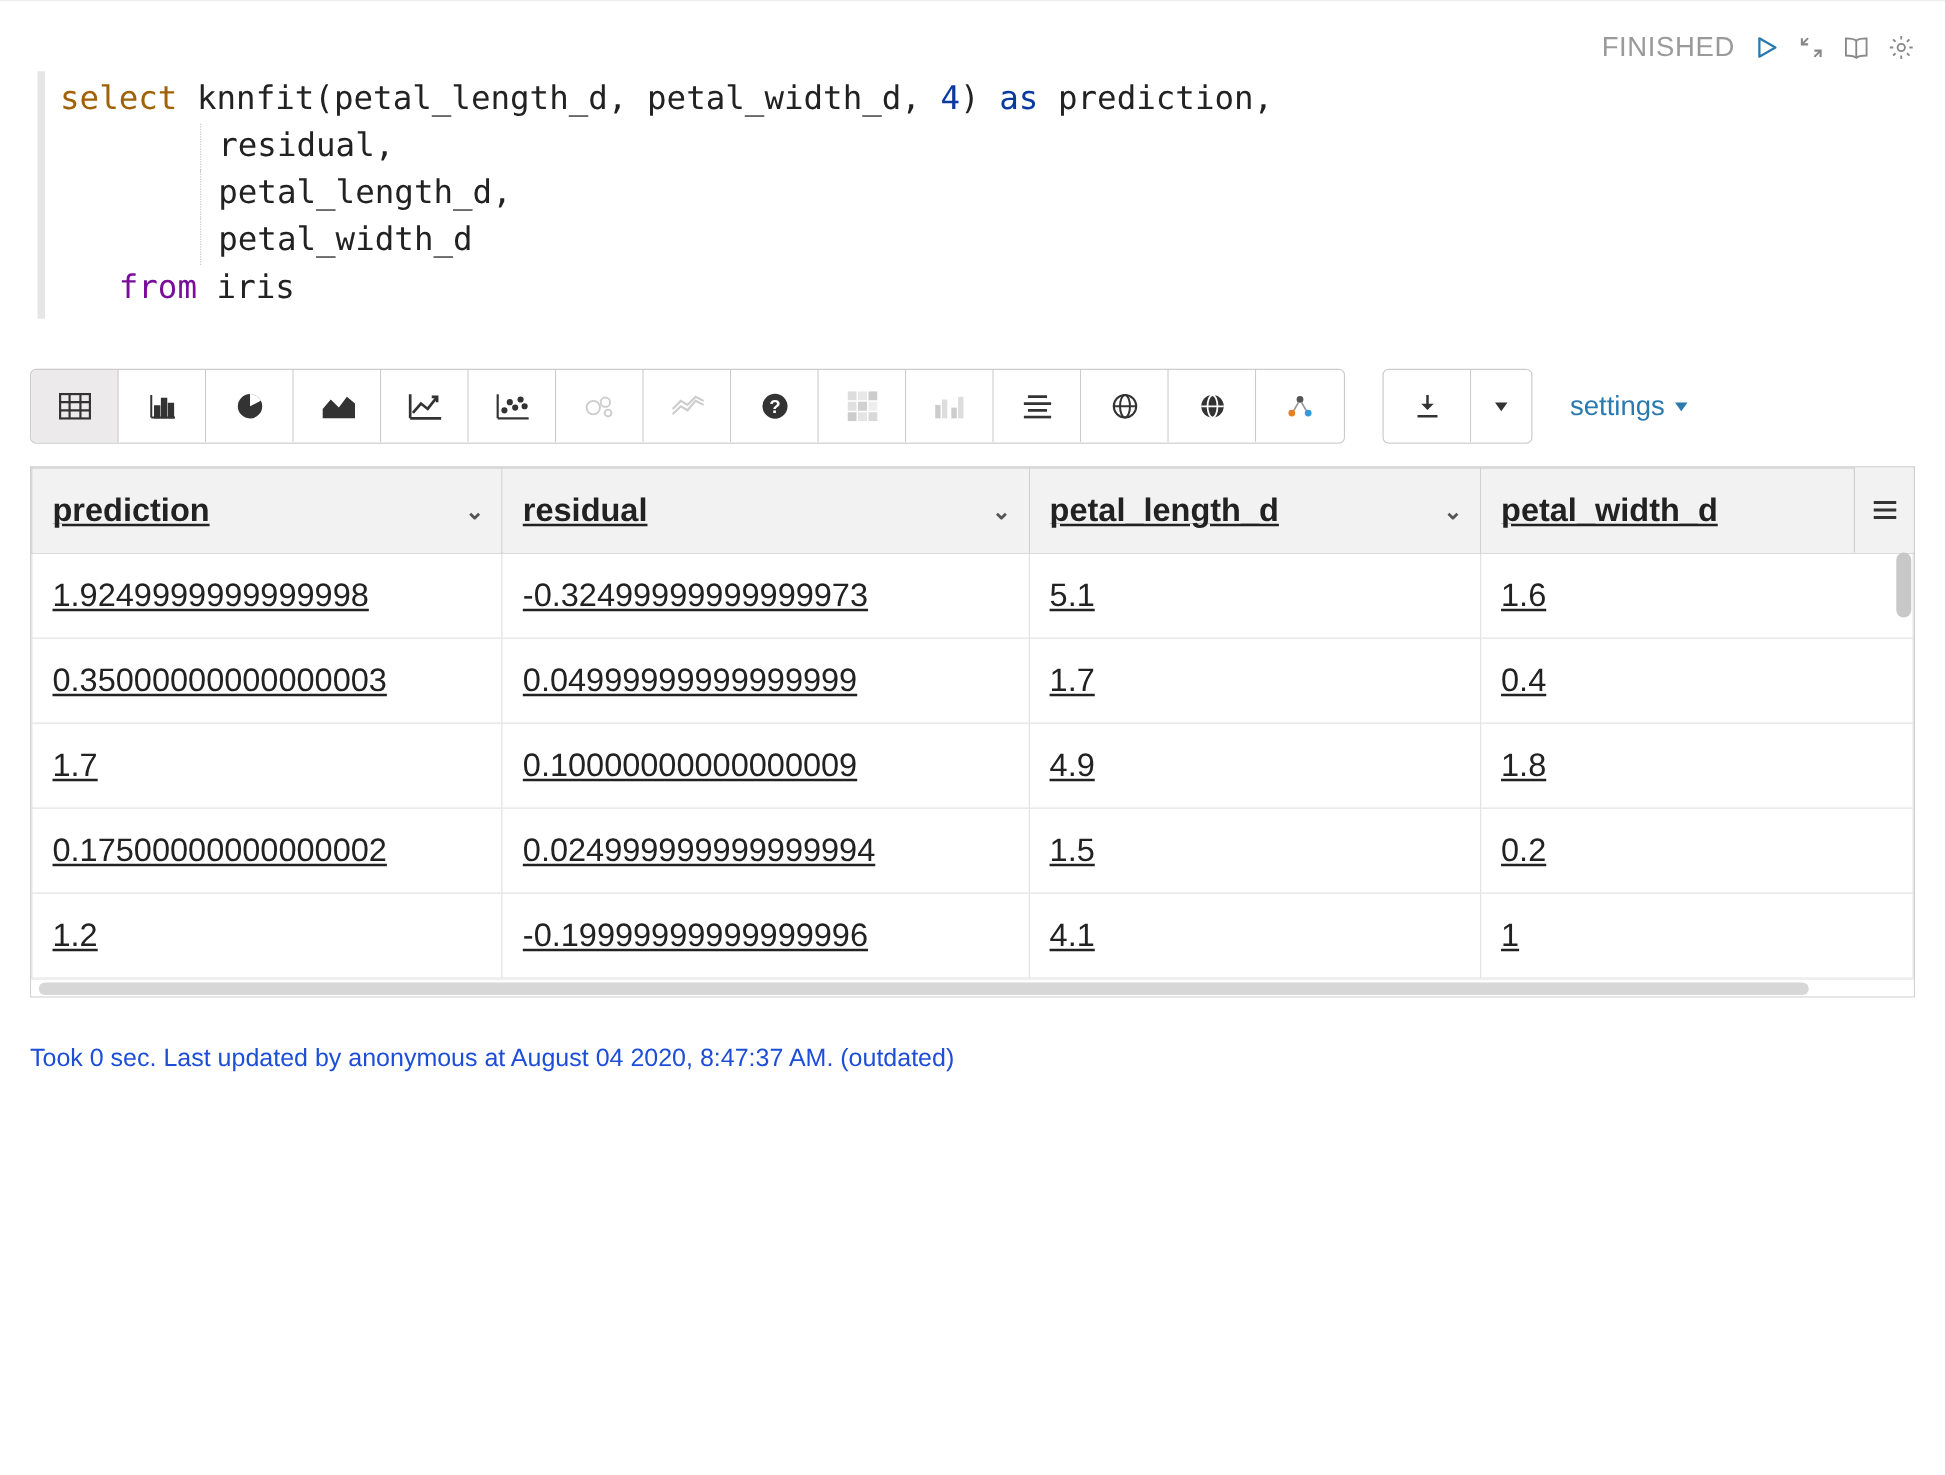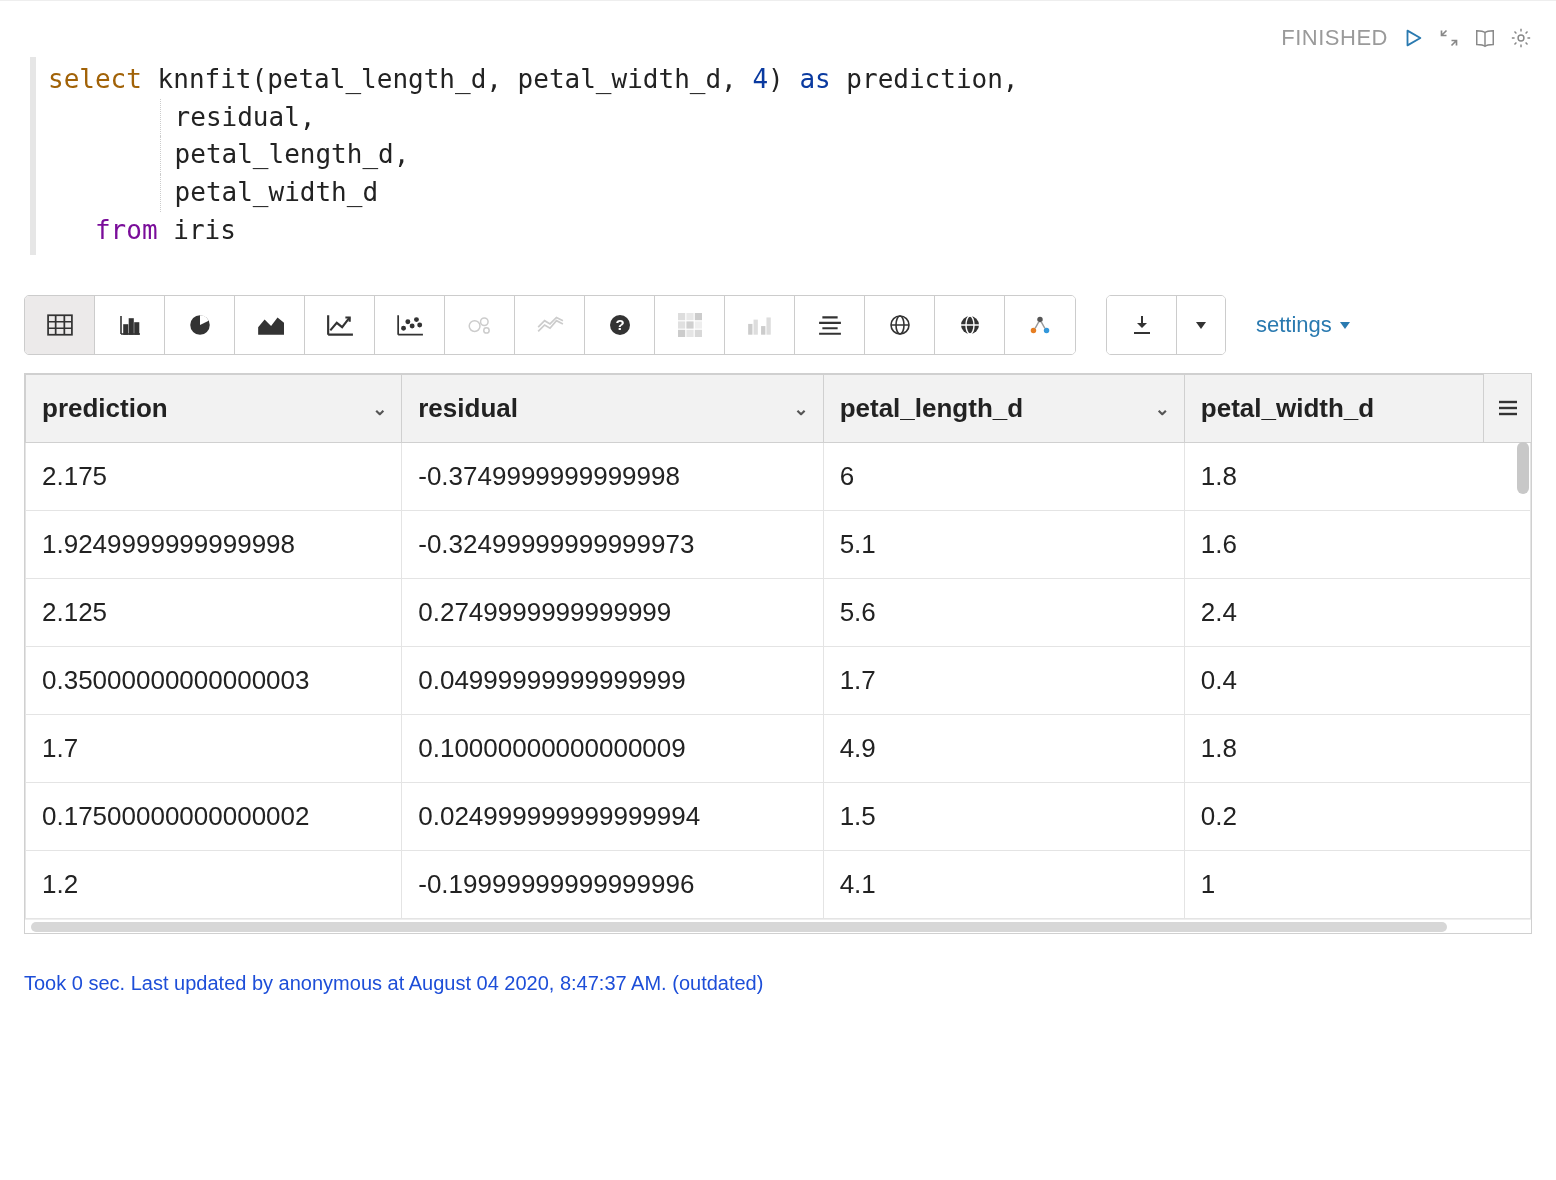--- a/index.html
+++ b/index.html
@@ -83,20 +83,21 @@
   }
 
   .table-wrap {
     position: relative;
     border: 1px solid #d0d0d0;
   }
   table {
     width: 100%;
     border-collapse: collapse;
     table-layout: fixed;
+    text-decoration: underline;
   }
   th {
     background: #f2f2f2;
     border: 1px solid #d0d0d0;
     text-align: left;
     padding: 14px 16px;
     font-weight: 700;
     font-size: 26px;
     position: relative;
     height: 68px;
@@ -352,36 +353,24 @@
       <thead>
         <tr>
           <th><span>prediction</span><span class="chev">⌄</span></th>
           <th><span>residual</span><span class="chev">⌄</span></th>
           <th><span>petal_length_d</span><span class="chev">⌄</span></th>
           <th><span>petal_width_d</span><span class="chev">⌄</span></th>
         </tr>
       </thead>
       <tbody>
         <tr>
-            <td>2.175</td>
-            <td>-0.3749999999999998</td>
-            <td>6</td>
-            <td>1.8</td>
-          </tr>
-        <tr>
             <td>1.9249999999999998</td>
             <td>-0.32499999999999973</td>
             <td>5.1</td>
             <td>1.6</td>
-          </tr>
-        <tr>
-            <td>2.125</td>
-            <td>0.2749999999999999</td>
-            <td>5.6</td>
-            <td>2.4</td>
           </tr>
         <tr>
             <td>0.35000000000000003</td>
             <td>0.04999999999999999</td>
             <td>1.7</td>
             <td>0.4</td>
           </tr>
         <tr>
             <td>1.7</td>
             <td>0.10000000000000009</td>

